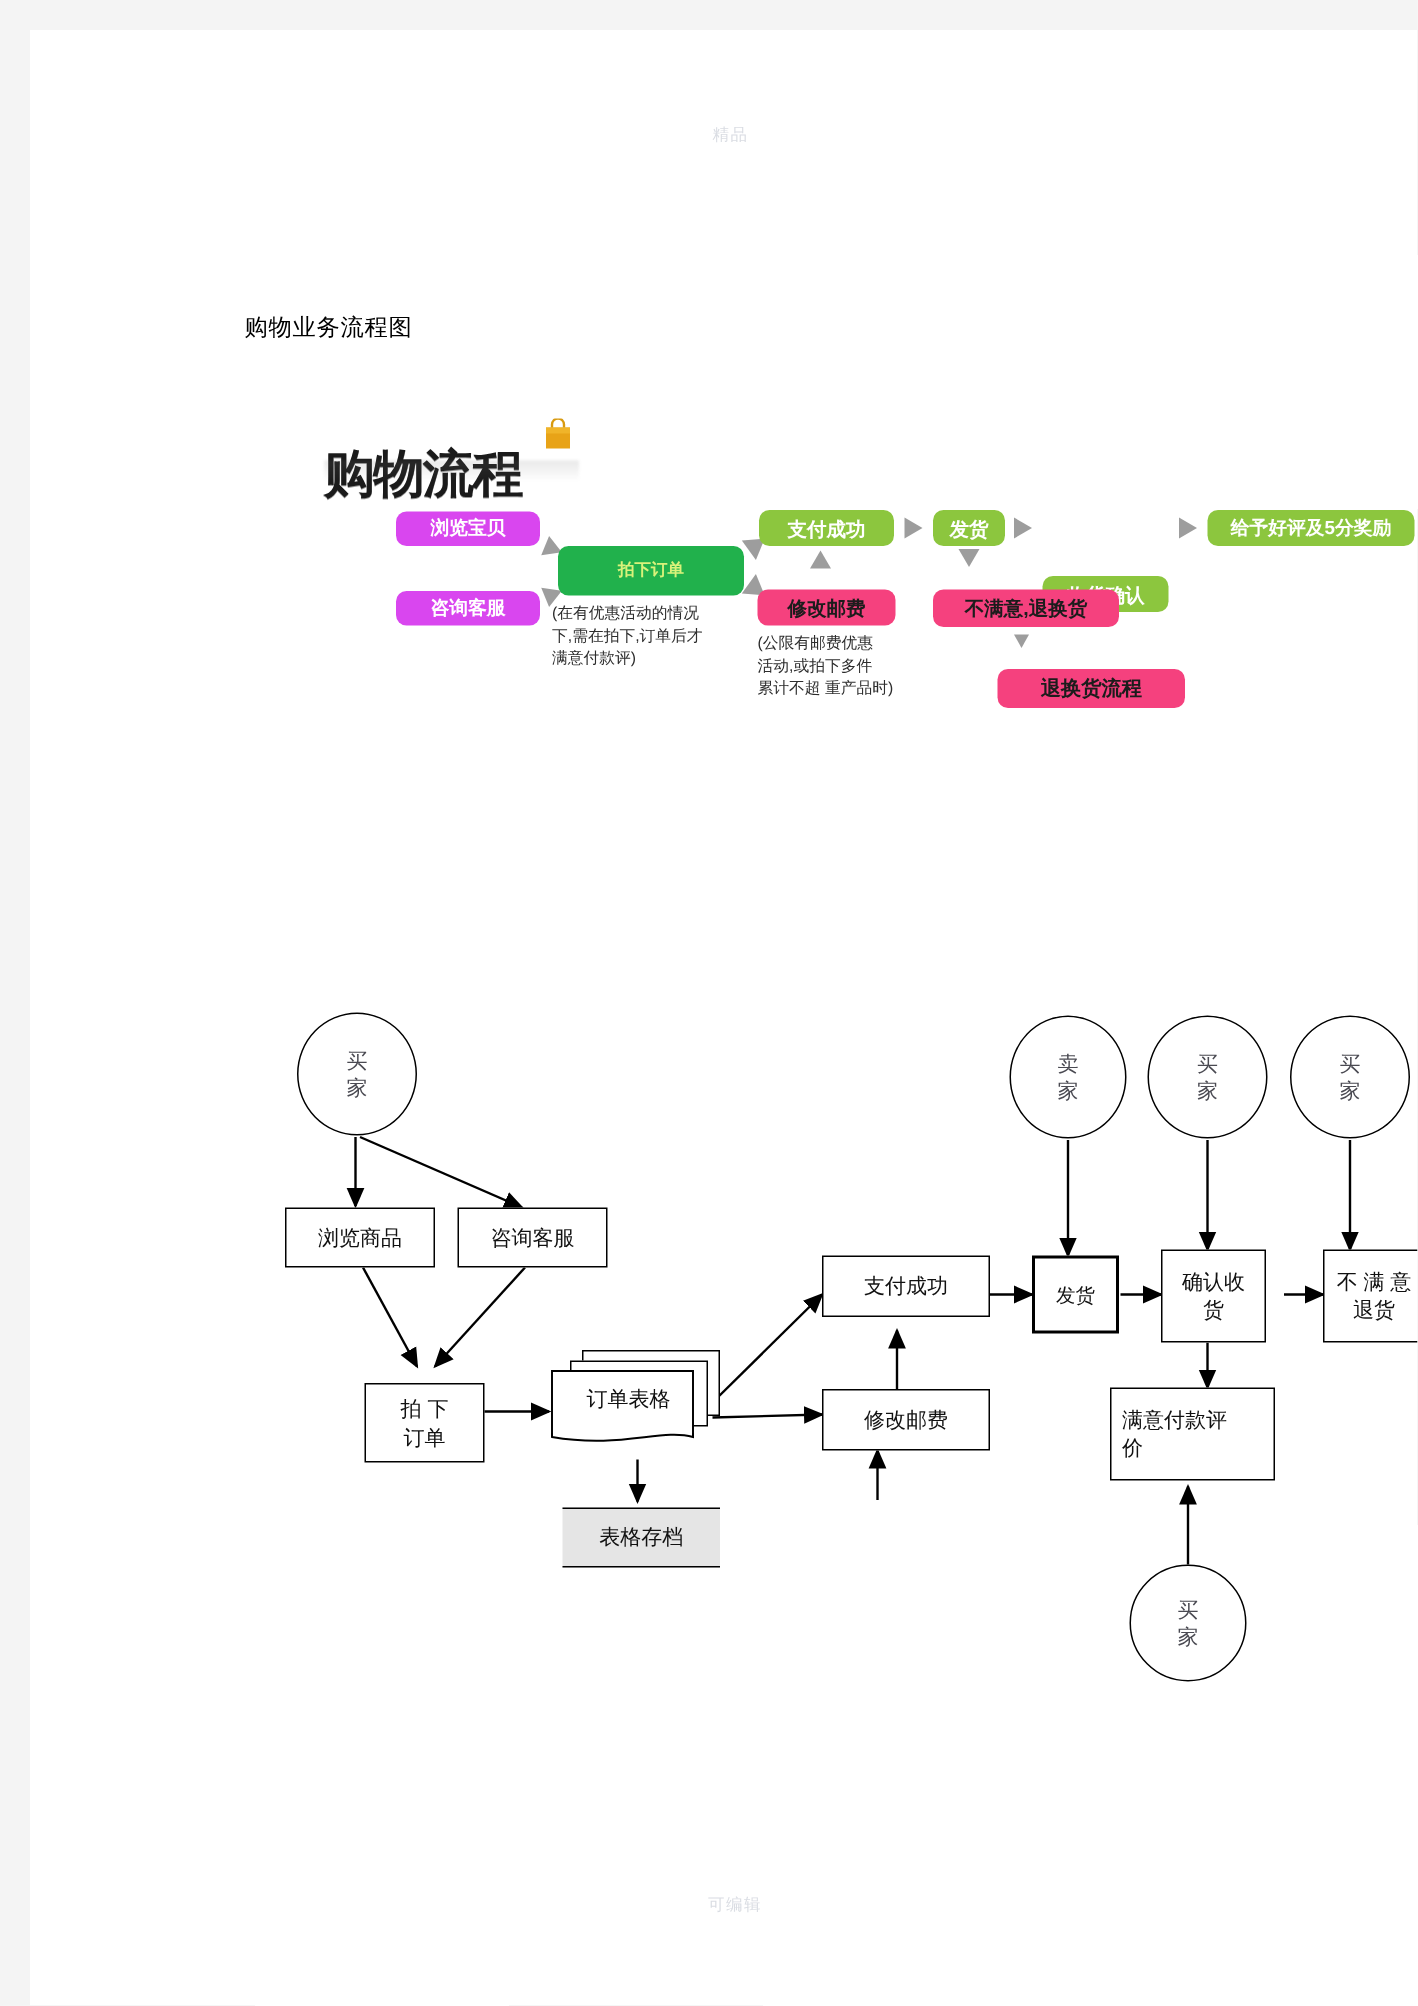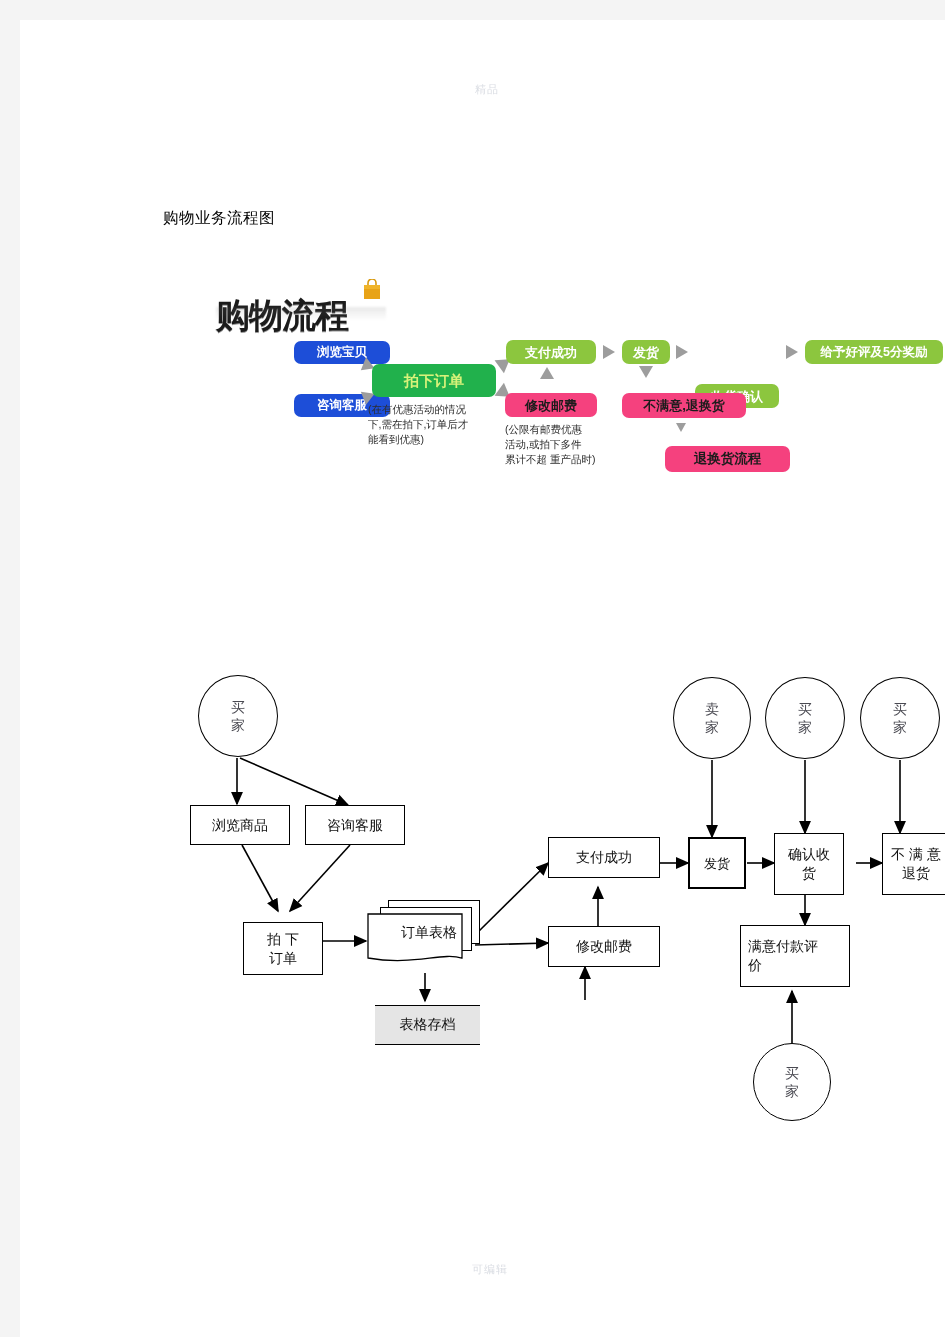--- a/index.html
+++ b/index.html
@@ -76,21 +76,21 @@
     position: absolute;
     border-radius: 7px;
     display: flex;
     align-items: center;
     justify-content: center;
     font-weight: bold;
     white-space: nowrap;
     line-height: 1;
     box-sizing: border-box;
   }
-  .n-pink  { background: #1d4ed8; color: #ffffff; margin-left: 30px; }
+  .n-pink  { background: #d946ef; color: #ffffff; }
   .n-pink2 { background: #f5417e; color: #1c1c1c; }
   .n-lgreen{ background: #8cc63e; color: #ffffff; }
   .n-green { background: #21b14c; color: #d9f27a; }
 
   .tri {
     position: absolute;
     width: 0; height: 0;
     border-style: solid;
   }
   .tri-r { border-width: 7px 0 7px 12px; border-color: transparent transparent transparent #9d9d9d; }
@@ -194,21 +194,21 @@
         <path d="M6 6 V4 a4 4 0 0 1 8 0 V6" fill="none" stroke="#d89a10" stroke-width="1.6"></path>
       </svg>
       <div id="logo-reflect"></div>
 
       <div class="node n-pink" style="left:54px; top:78px; width:96px; height:23px; font-size:12.5px;">浏览宝贝</div>
       <div class="node n-pink" style="left:54px; top:131px; width:96px; height:23px; font-size:12.5px;">咨询客服</div>
 
       <div class="tri" style="left:153px; top:96px; transform:rotate(22deg); border-width:7px 0 7px 12px; border-color:transparent transparent transparent #9d9d9d;"></div>
       <div class="tri" style="left:153px; top:126px; transform:rotate(-22deg); border-width:7px 0 7px 12px; border-color:transparent transparent transparent #9d9d9d;"></div>
 
-      <div class="node n-green" style="left:162px; top:101px; width:124px; height:33px; font-size:15px;">拍下订单</div>
+      <div class="node n-green" style="left:162px; top:101px; width:124px; height:33px; font-size:11px;">拍下订单</div>
 
       <div class="tri" style="left:288px; top:92px; transform:rotate(-36deg); border-width:8px 0 8px 13px; border-color:transparent transparent transparent #9d9d9d;"></div>
       <div class="tri" style="left:288px; top:122px; transform:rotate(36deg); border-width:8px 0 8px 13px; border-color:transparent transparent transparent #9d9d9d;"></div>
 
       <div class="node n-lgreen" style="left:296px; top:77px; width:90px; height:24px; font-size:13px;">支付成功</div>
       <div class="tri tri-r" style="left:393px; top:82px;"></div>
       <div class="node n-lgreen" style="left:412px; top:77px; width:48px; height:24px; font-size:13px;">发货</div>
       <div class="tri tri-r" style="left:466px; top:82px;"></div>
       <div class="node n-lgreen" style="left:485px; top:77px; width:84px; height:24px; font-size:13px;margin-top:44px;">收货确认</div>
       <div class="tri tri-r" style="left:576px; top:82px;"></div>
@@ -217,21 +217,21 @@
       <div class="tri tri-u" style="left:330px; top:104px;"></div>
       <div class="node n-pink2" style="left:295px; top:130px; width:92px; height:24px; font-size:13px;">修改邮费</div>
 
       <div class="tri tri-d" style="left:429px; top:103px;"></div>
       <div class="node n-pink2" style="left:412px; top:130px; width:124px; height:25px; font-size:13px;">不满意,退换货</div>
       <div class="tri tri-d" style="left:466px; top:160px; border-width:9px 5px 0 5px;"></div>
       <div class="node n-pink2" style="left:455px; top:183px; width:125px; height:26px; font-size:13.5px;">退换货流程</div>
 
       <div class="note" style="left:158px; top:139px; width:140px;">(在有优惠活动的情况
 下,需在拍下,订单后才
-能看到优惠)</div>
+满意付款评)</div>
       <div class="note" style="left:295px; top:159px; width:120px;">(公限有邮费优惠
 活动,或拍下多件
 累计不超 重产品时)</div>
     </div>
 
     <div id="lower">
 
       <svg class="lines" viewBox="0 0 780 450">
         <defs>
           <marker id="ah" markerWidth="9" markerHeight="9" refX="7.5" refY="4.5" orient="auto">
@@ -286,21 +286,21 @@
 
       <div class="box" style="left:73px; top:267px; width:80px; height:53px;">拍  下
 订单</div>
 
       <div class="docstack" style="left:196px; top:245px; width:118px; height:72px;">
         <div class="sheetpg" style="left:22px; top:0px; width:92px; height:44px;"></div>
         <div class="sheetpg" style="left:14px; top:7px; width:92px; height:44px;"></div>
         <svg width="118" height="72" style="position:absolute;left:0;top:0;">
           <path d="M2,14 L96,14 L96,58 C75,52 48,66 2,58 Z" fill="#fff" stroke="#000" stroke-width="1.3"></path>
         </svg>
-        <div class="label" style="left:16px; top:16px; width:94px; height:34px;">订单表格</div>
+        <div class="label" style="left:6px; top:16px; width:94px; height:34px;">订单表格</div>
       </div>
 
       <div class="openbox" style="left:205px; top:350px; width:105px; height:40px;">表格存档</div>
 
       <div class="box" style="left:378px; top:182px; width:112px; height:41px;">支付成功</div>
       <div class="box" style="left:378px; top:271px; width:112px; height:41px;">修改邮费</div>
 
 
       <div class="circ" style="left:503px; top:22px; width:78px; height:82px;">卖
 家</div>

